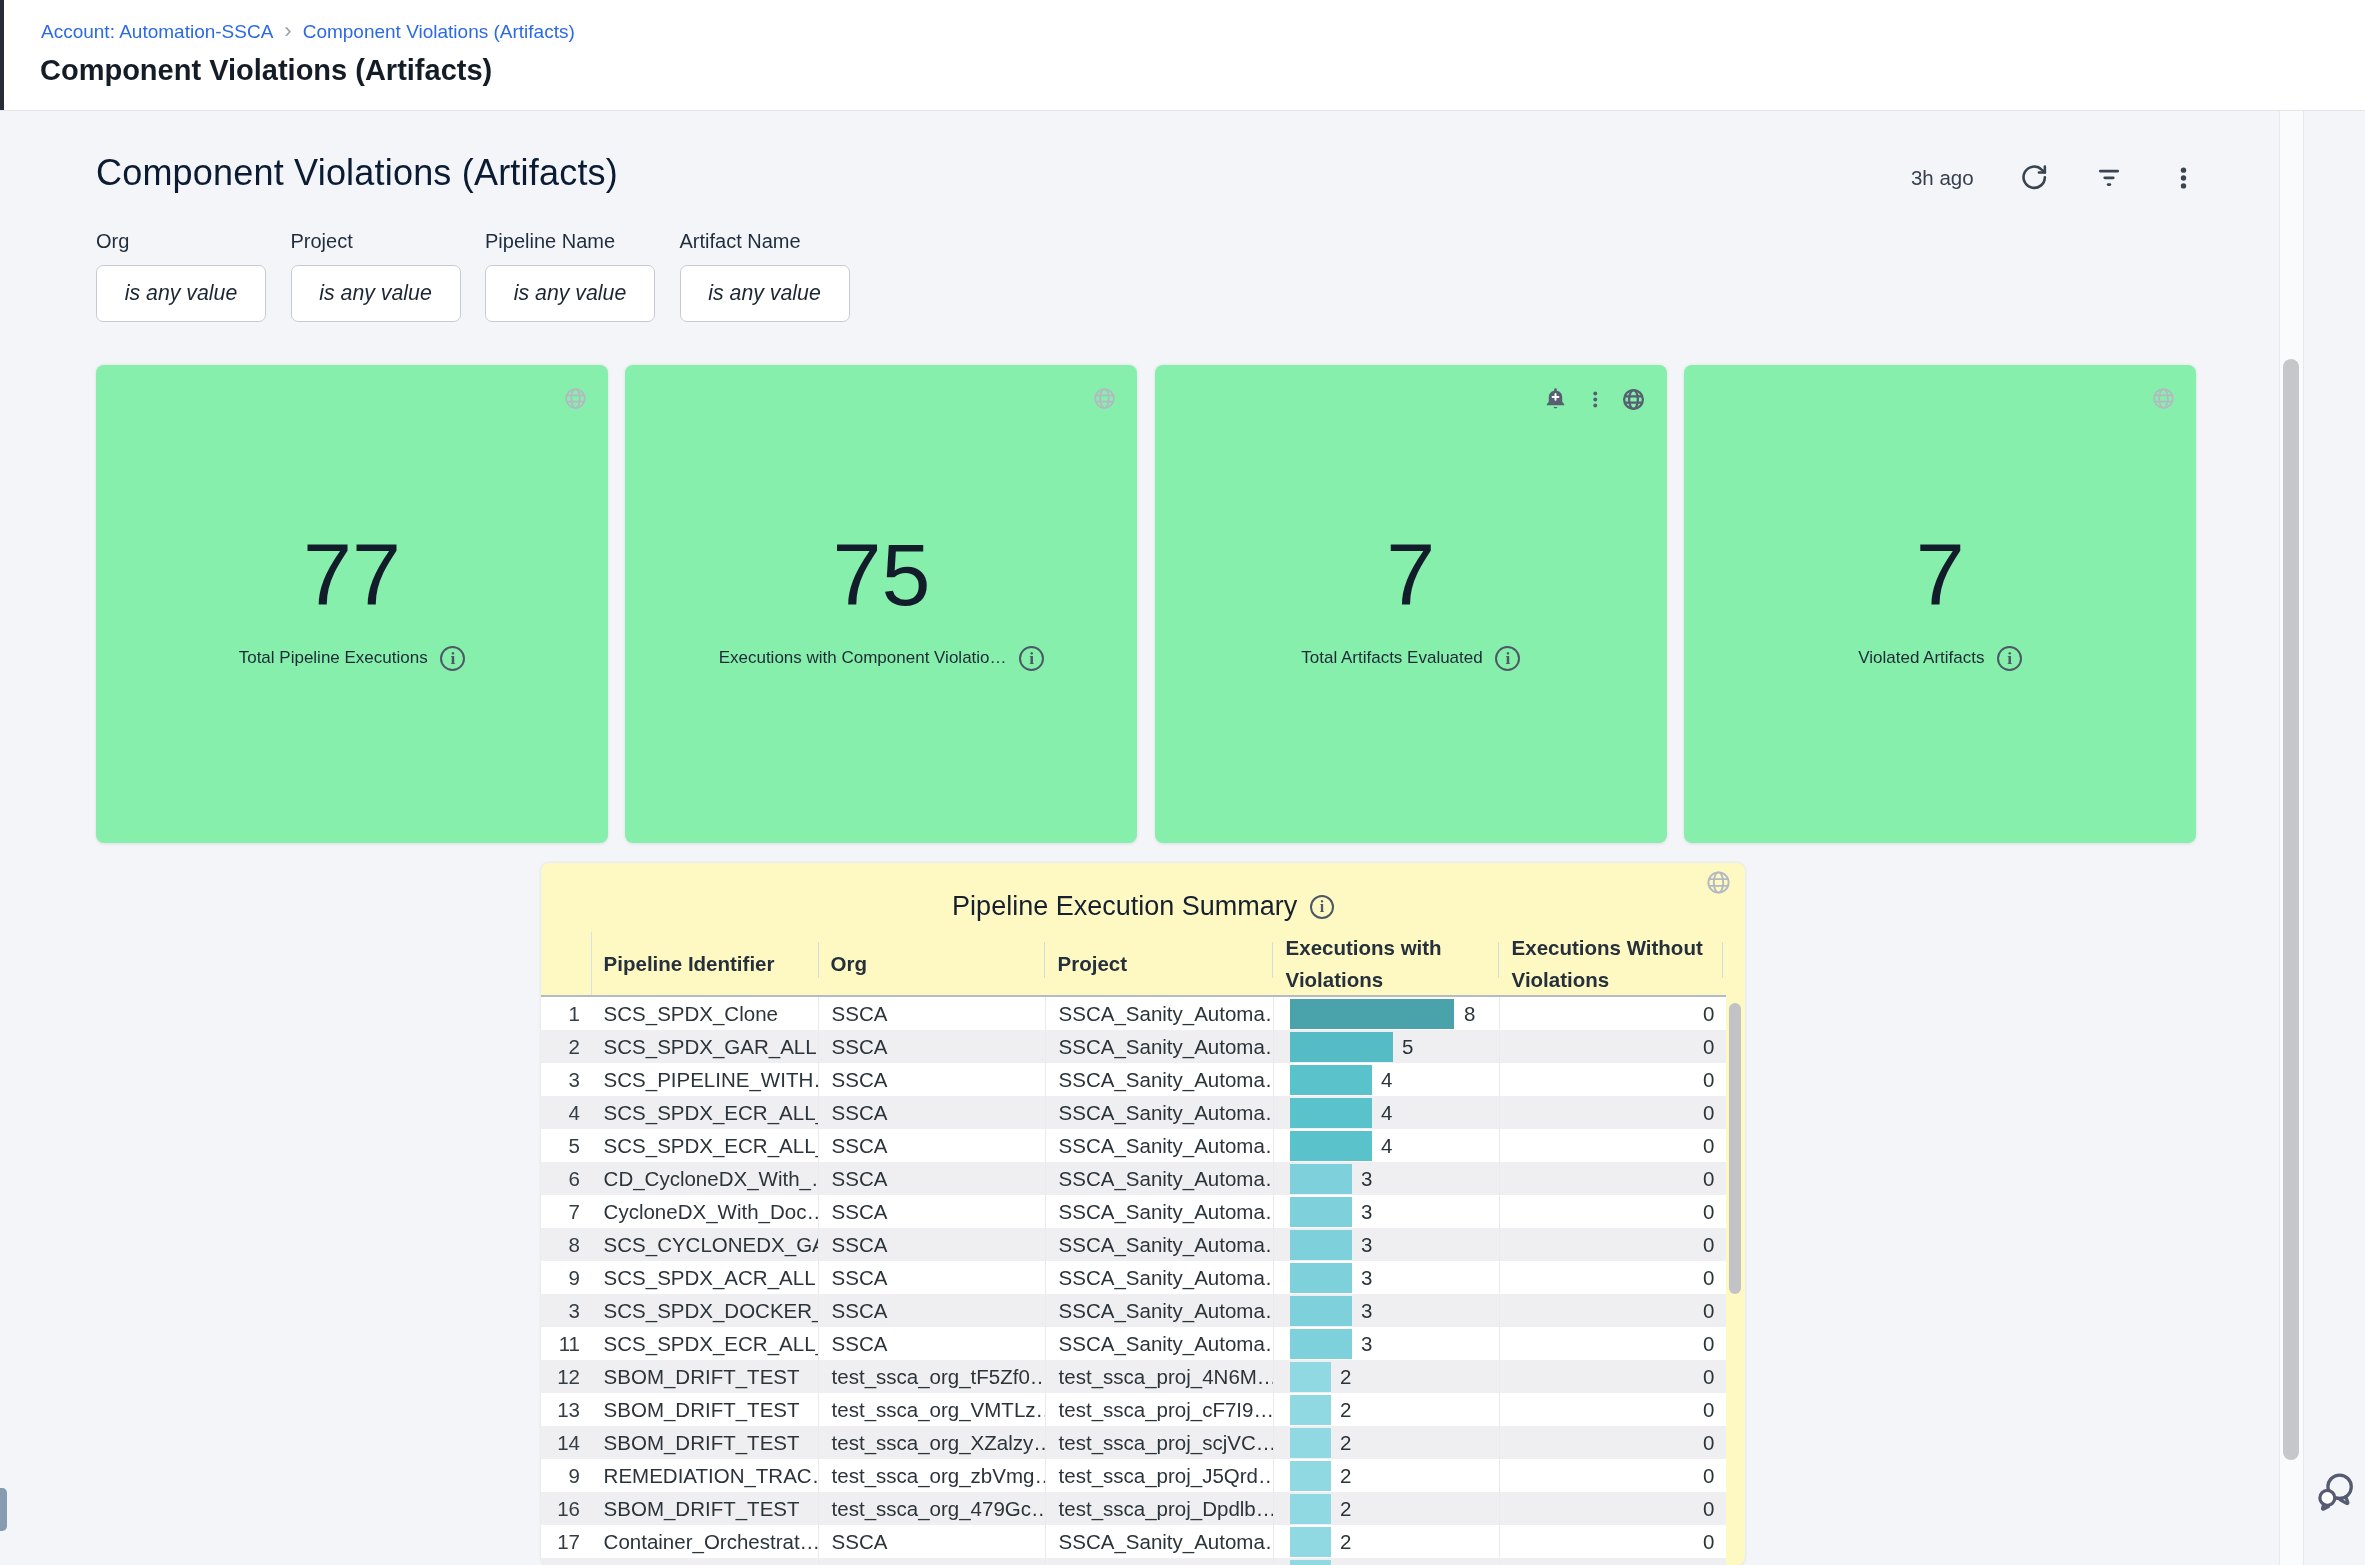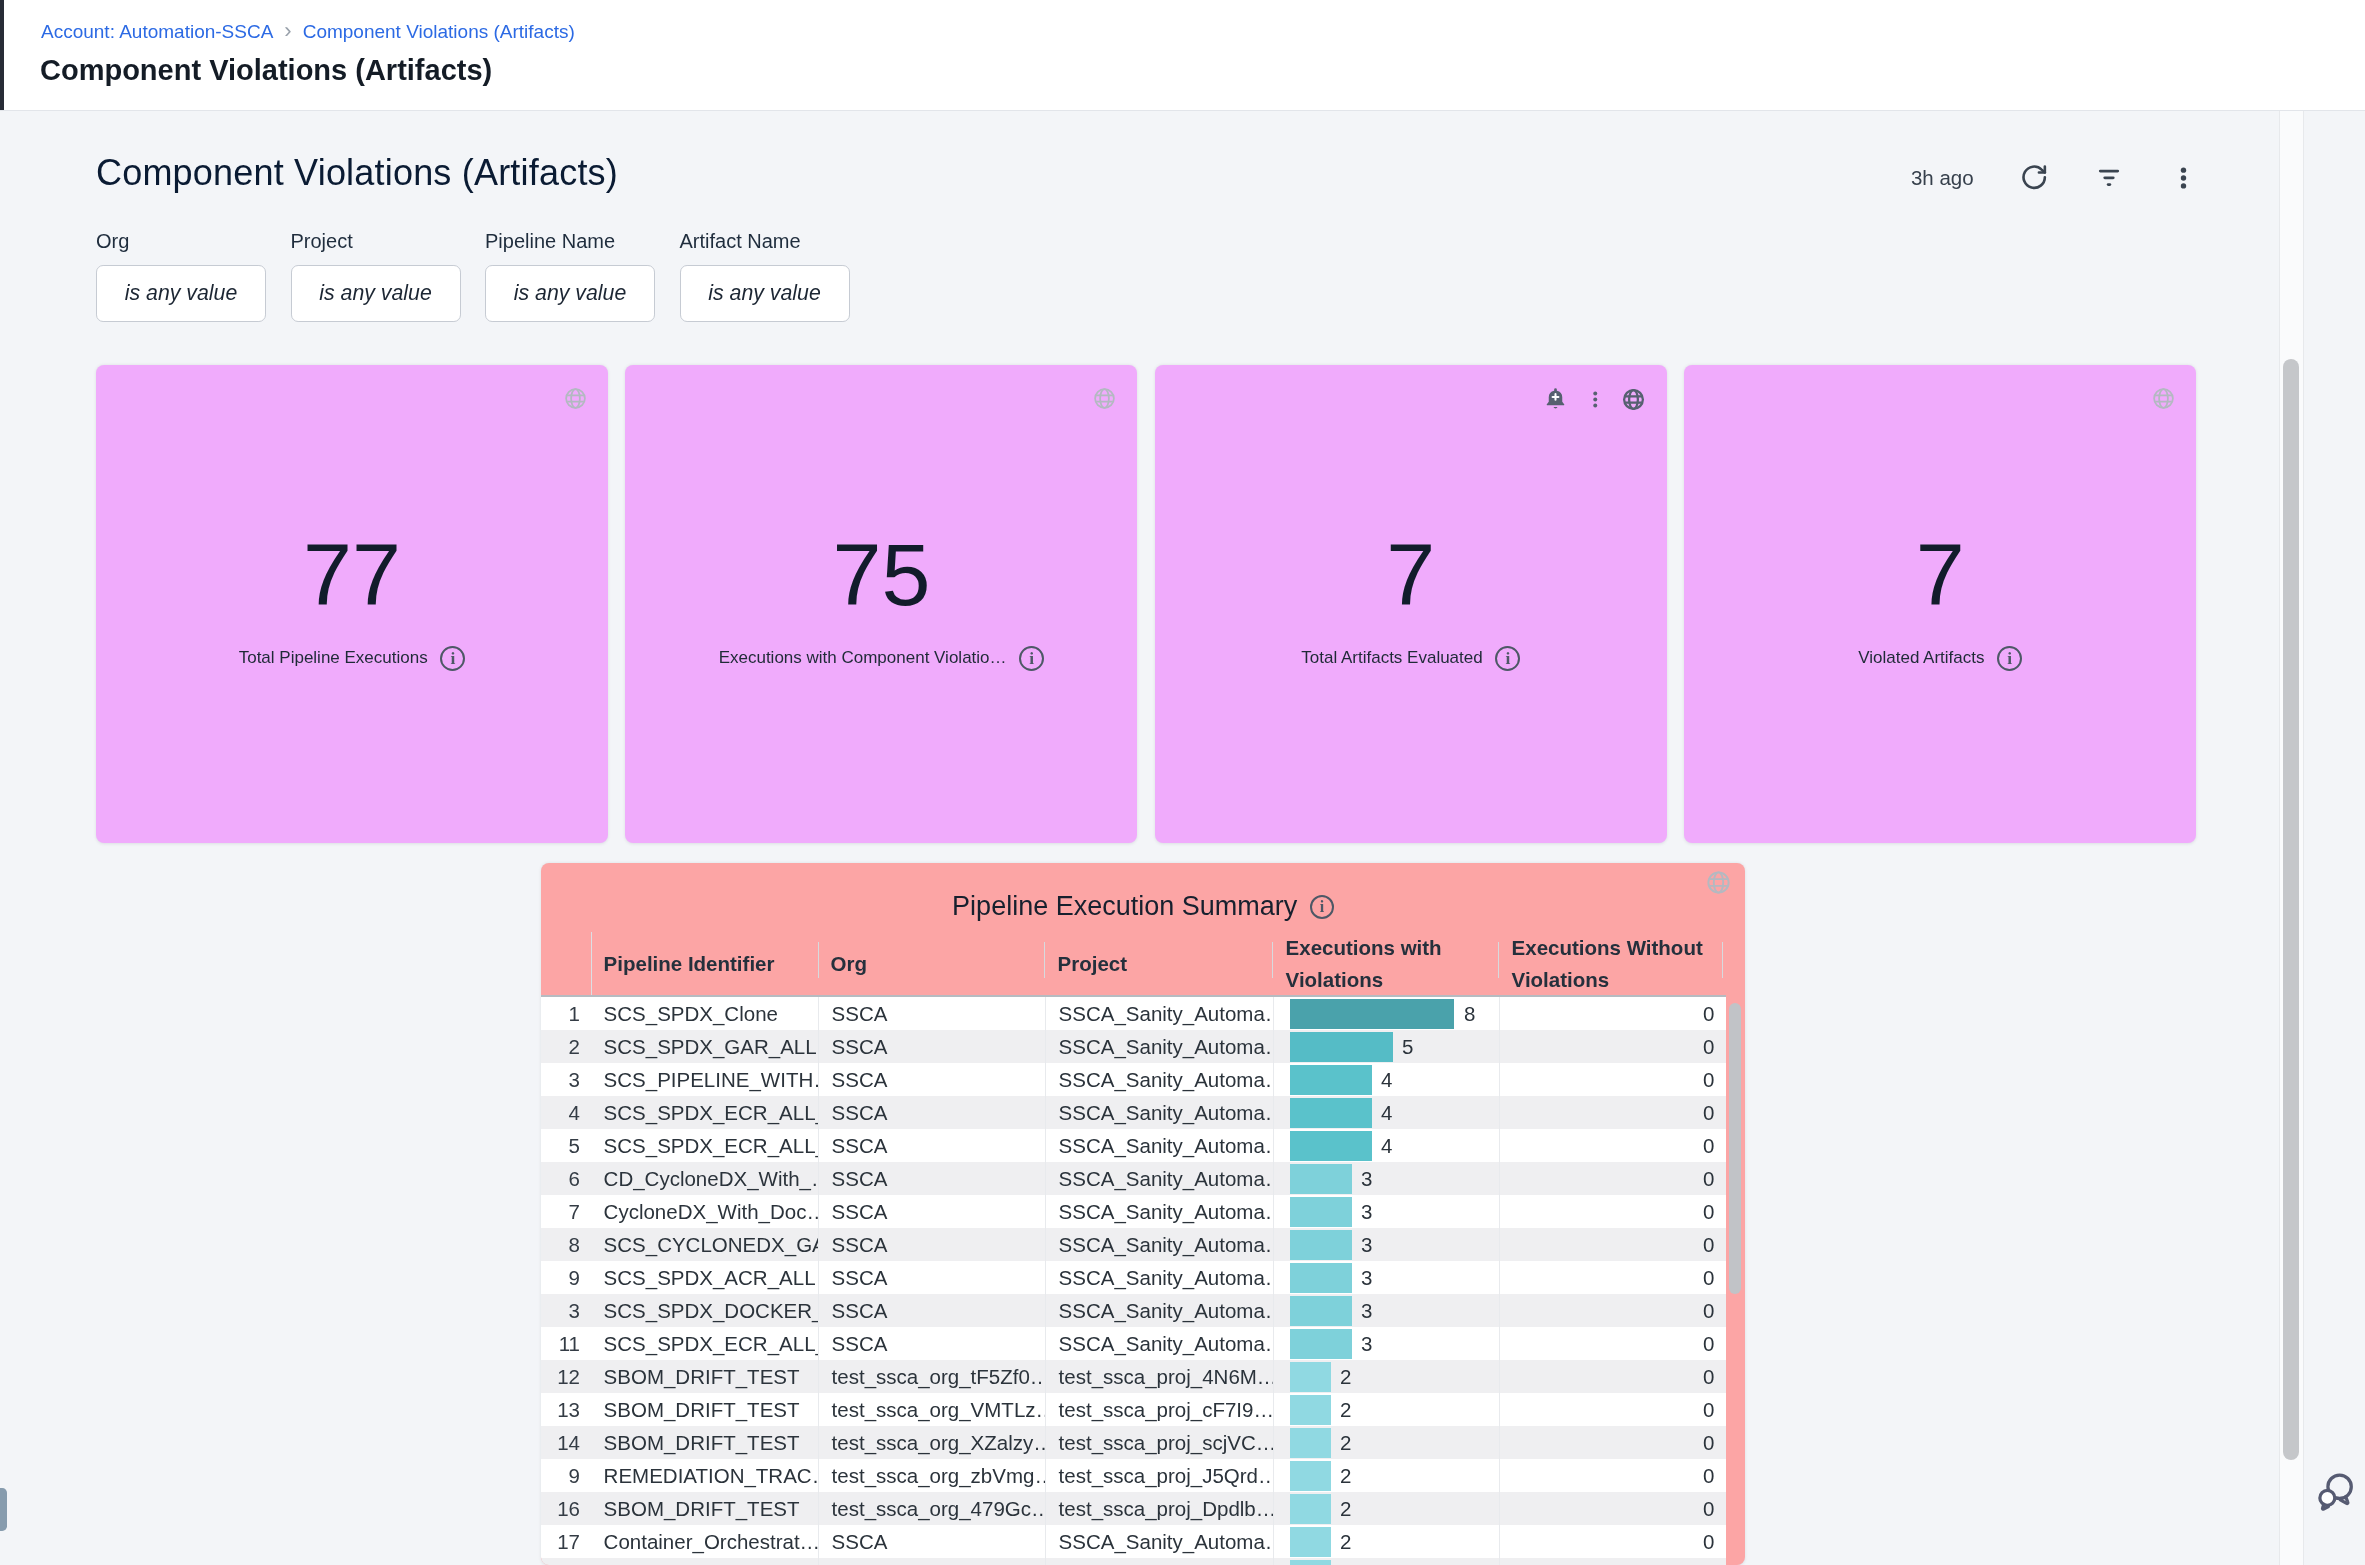--- a/index.html
+++ b/index.html
@@ -28,33 +28,33 @@
   .filter{display:flex;flex-direction:column;}
   .filter-label{font-size:20px;color:#1f2d3d;margin-bottom:12px;}
   .filter-label .req{color:#8d96a1;margin-left:4.7px;}
   .filter-box{min-width:170px;height:57px;background:#ffffff;border:1.6px solid #c6cbd3;border-radius:7.1px;
               display:flex;align-items:center;justify-content:center;font-size:21.3px;color:#1c2633;
               padding:0 22px;cursor:pointer;font-style:italic;}
   .filter-box.active{background:#d7e4f2;border-color:#9fa9b6;}
 
   
   .metrics{position:absolute;left:96px;top:254px;display:flex;gap:17.4px;}
-  .metric-card{position:relative;width:512px;height:478px;background:#f0abfc;border-radius:8px;
+  .metric-card{position:relative;width:512px;height:478px;background:#86efac;border-radius:8px;
                box-shadow:0 0.8px 3.2px rgba(20,30,50,.10);display:flex;flex-direction:column;
                align-items:center;justify-content:center;}
   .metric-value{font-size:88px;font-weight:500;color:#121c2b;line-height:1;margin-top:-6.3px;}
   .metric-label-row{display:flex;align-items:center;gap:12.6px;margin-top:27px;}
   .metric-label{font-size:17px;color:#1f2a37;}
   .card-icons{position:absolute;top:20.5px;right:20.5px;display:flex;align-items:center;gap:16px;}
   .info-i{display:inline-flex;width:25px;height:25px;border:2px solid #4d5866;border-radius:50%;
           align-items:center;justify-content:center;font-family:"Liberation Serif",serif;
           font-size:17.4px;font-weight:700;color:#4d5866;cursor:pointer;flex:0 0 auto;}
 
   
-  .table-card{position:absolute;left:541px;top:752px;width:1204px;height:702px;background:#fca5a5;
+  .table-card{position:absolute;left:541px;top:752px;width:1204px;height:702px;background:#fef9c3;
               border-radius:8px;box-shadow:0 0.8px 3.2px rgba(20,30,50,.10);overflow:hidden;}
   .table-title-row{position:absolute;left:0;top:28.4px;width:100%;display:flex;justify-content:center;
                    align-items:center;gap:12.6px;}
   .table-title{font-size:27px;color:#17202e;}
   .tbl-globe{position:absolute;top:6.3px;right:12.6px;}
   .thead{position:absolute;left:0;top:69px;width:1185px;height:63px;display:grid;
          grid-template-columns:50px 227px 227px 228px 226px 228px;align-items:center;}
   .th{font-size:20.5px;font-weight:700;color:#25303c;line-height:1.55;padding-left:12.6px;}
   .thead-sep{position:absolute;left:0;top:132px;width:1185px;height:2.4px;background:#b6bbc1;}
   .num-divider{position:absolute;left:50px;top:69px;bottom:0;width:0.8px;background:#dcdfe4;}

